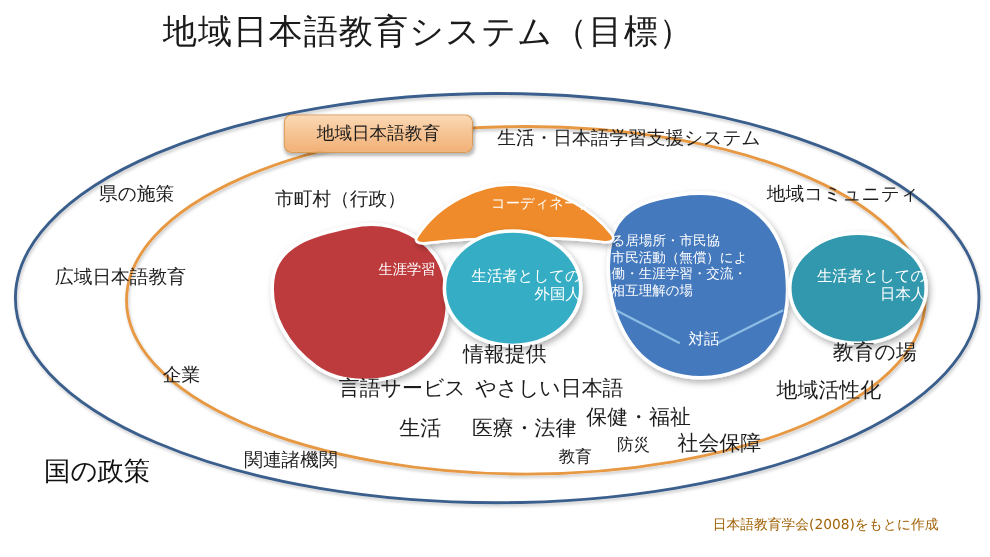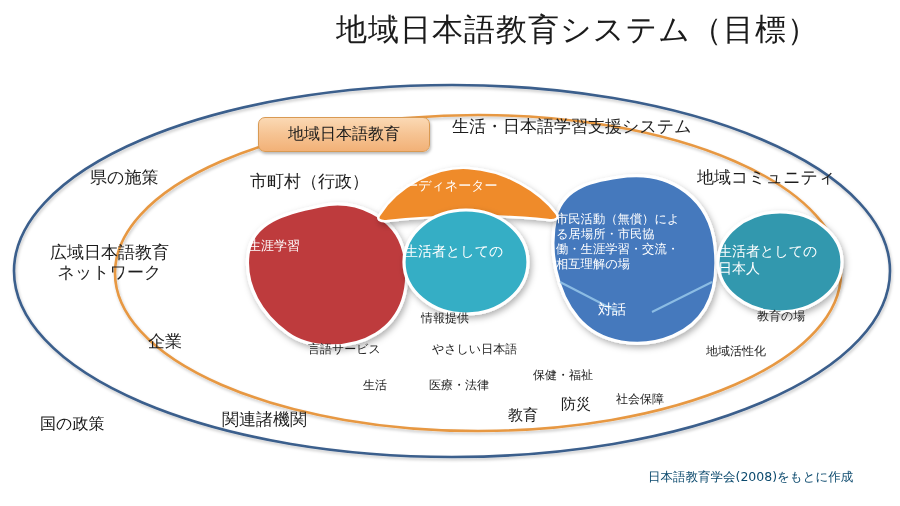--- a/index.html
+++ b/index.html
@@ -2,36 +2,36 @@
 <html lang="ja"><head>
 <meta charset="utf-8">
 <style>
   html,body{margin:0;padding:0;background:#ffffff;}
   body{
     width:900px;height:506px;position:relative;overflow:hidden;
     font-family:"DejaVu Sans","Liberation Sans",sans-serif;
     color:#1a1a1a;
   }
   #canvas{position:absolute;inset:0;width:900px;height:506px;}
-  .lbl{position:absolute;white-space:nowrap;line-height:1.15;text-align:center;}
+  .lbl{position:absolute;white-space:nowrap;line-height:1.15;}
   .title{
-    left:0;top:12px;width:779px;text-align:right;
-    font-size:31px;letter-spacing:1px;color:#1b1b1b;padding-left:40px;
+    left:0;top:12px;width:779px;text-align:center;
+    font-size:31px;letter-spacing:1px;color:#1b1b1b;
   }
   .ctx{font-size:17px;color:#1d1d1d;}
-  .ctx2{font-size:12px;color:#1d1d1d;}
+  .ctx2{font-size:19px;color:#1d1d1d;}
   .small{font-size:15px;color:#1d1d1d;}
-  .big{font-size:16px;color:#111;}
-  .credit{font-size:12.5px;color:#0c4a6e;}
-  .inblob{position:absolute;color:#ffffff;text-align:left;line-height:1.22;white-space:nowrap;}
+  .big{font-size:24px;color:#111;}
+  .credit{font-size:12.5px;color:#a16207;}
+  .inblob{position:absolute;color:#ffffff;text-align:right;line-height:1.22;white-space:nowrap;}
   .t13{font-size:13px;}
   .t14{font-size:14px;}
   .t12{font-size:12.3px;}
   .chip{
-    position:absolute;left:258px;top:117px;width:170px;height:33px;
+    position:absolute;left:258px;top:104px;width:170px;height:33px;
     border-radius:7px;border:1px solid #d99a53;
     background:linear-gradient(180deg,#fbd9b4 0%,#f6c494 48%,#f2b177 100%);
     box-shadow:1px 2px 3px rgba(0,0,0,.28);
     display:flex;align-items:center;justify-content:center;
     font-size:16px;color:#1b1b1b;
   }
 </style>
 </head>
 <body>
 
@@ -72,46 +72,46 @@
 <div class="lbl title">地域日本語教育システム（目標）</div>
 
 <div class="chip">地域日本語教育</div>
 
 <div class="lbl ctx" style="left:452px;top:117px;">生活・日本語学習支援システム</div>
 
 <div class="lbl ctx" style="left:90px;top:168px;">県の施策</div>
 
 <div class="lbl ctx" style="left:50px;top:243px;">
   <div>広域日本語教育</div>
-  <div>ネットワーク</div>
 </div>
 
 <div class="lbl ctx" style="left:148px;top:332px;">企業</div>
 
 <div class="lbl ctx" style="left:250px;top:172px;">市町村（行政）</div>
 
 <div class="lbl ctx" style="left:697px;top:168px;">地域コミュニティ</div>
 
 <div class="lbl ctx" style="left:222px;top:398px;margin-top:12px;">関連諸機関</div>
 
 <div class="lbl big" style="left:40px;top:415px;">国の政策</div>
 
 <div class="inblob t13" style="left:392px;top:178px;width:160px;">コーディネーター</div>
 
 <div class="inblob t13" style="left:248px;top:238px;width:148px;">
   <div>生涯学習</div>
 </div>
 
 <div class="inblob t14" style="left:404px;top:243px;width:124px;">
   <div>生活者としての</div>
+  <div>外国人</div>
 </div>
 
 <div class="inblob t12" style="left:556px;top:212px;width:160px;text-align:left;">
+  <div>る居場所・市民協</div>
   <div>市民活動（無償）によ</div>
-  <div>る居場所・市民協</div>
   <div>働・生涯学習・交流・</div>
   <div>相互理解の場</div>
 </div>
 
 <div class="inblob t14" style="left:598px;top:301px;width:56px;">対話</div>
 
 <div class="inblob t14" style="left:718px;top:243px;width:124px;">
   <div>生活者としての</div>
   <div>日本人</div>
 </div>

